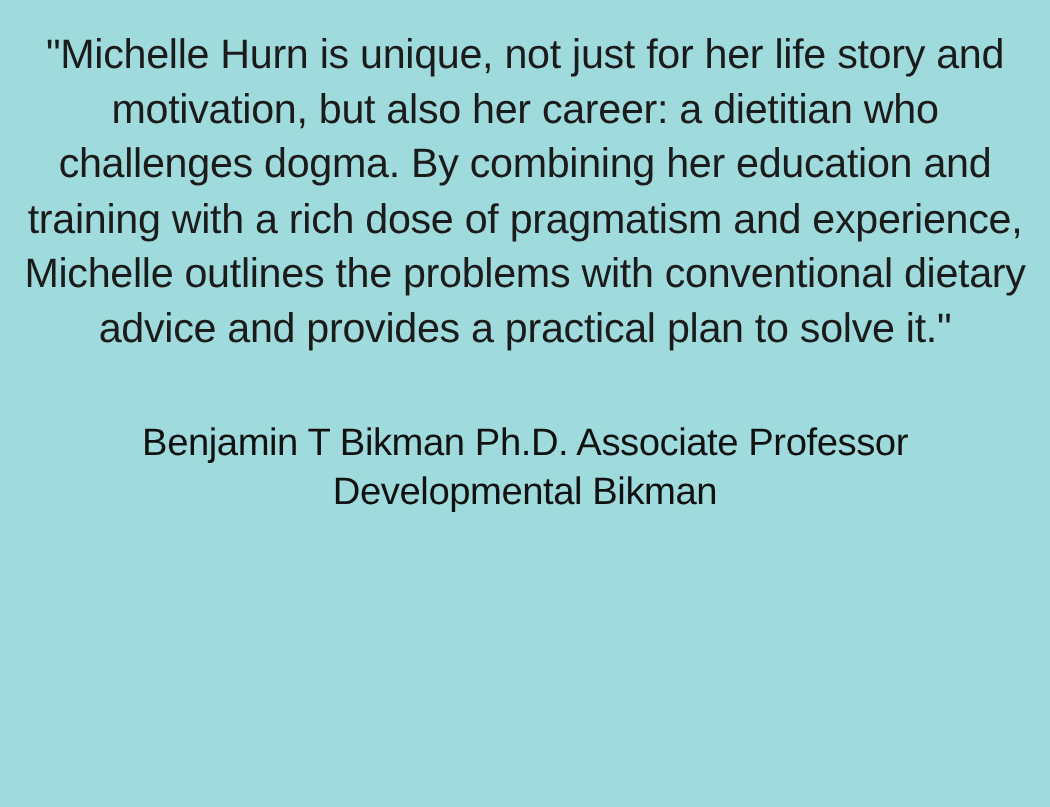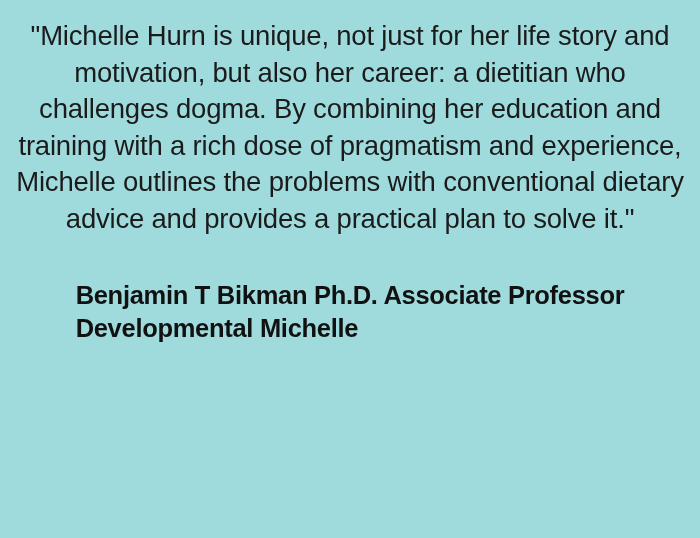--- a/index.html
+++ b/index.html
@@ -30,22 +30,23 @@
     line-height: 1.33;
     text-align: center;
     font-weight: 400;
     letter-spacing: -0.2px;
     max-width: 668px;
     margin: 0;
     padding: 0 2px;
   }
   .attribution {
     margin-top: 42px;
+    text-align: center;
     color: #111111;
-    font-weight: bold;
+    font-weight: normal;
     font-size: 25.5px;
     line-height: 1.28;
     letter-spacing: -0.3px;
     max-width: 690px;
   }
   .attribution .line {
     display: block;
     white-space: nowrap;
   }
   .attribution .line.l1 {
@@ -57,15 +58,15 @@
     font-size: 25.5px;
   }
 </style>
 </head>
 <body>
 
 <div class="testimonial-card">
   <p class="quote-text">"Michelle Hurn is unique, not just for her life story and motivation, but also her career: a dietitian who challenges dogma. By combining her education and training with a rich dose of pragmatism and experience, Michelle outlines the problems with conventional dietary advice and provides a practical plan to solve it."</p>
   <div class="attribution">
     <span class="line l1">Benjamin T Bikman Ph.D. Associate Professor</span>
-    <span class="line l3">Developmental Michelle</span>
+    <span class="line l3">Developmental Bikman</span>
   </div>
 </div>
 
 </body></html>

